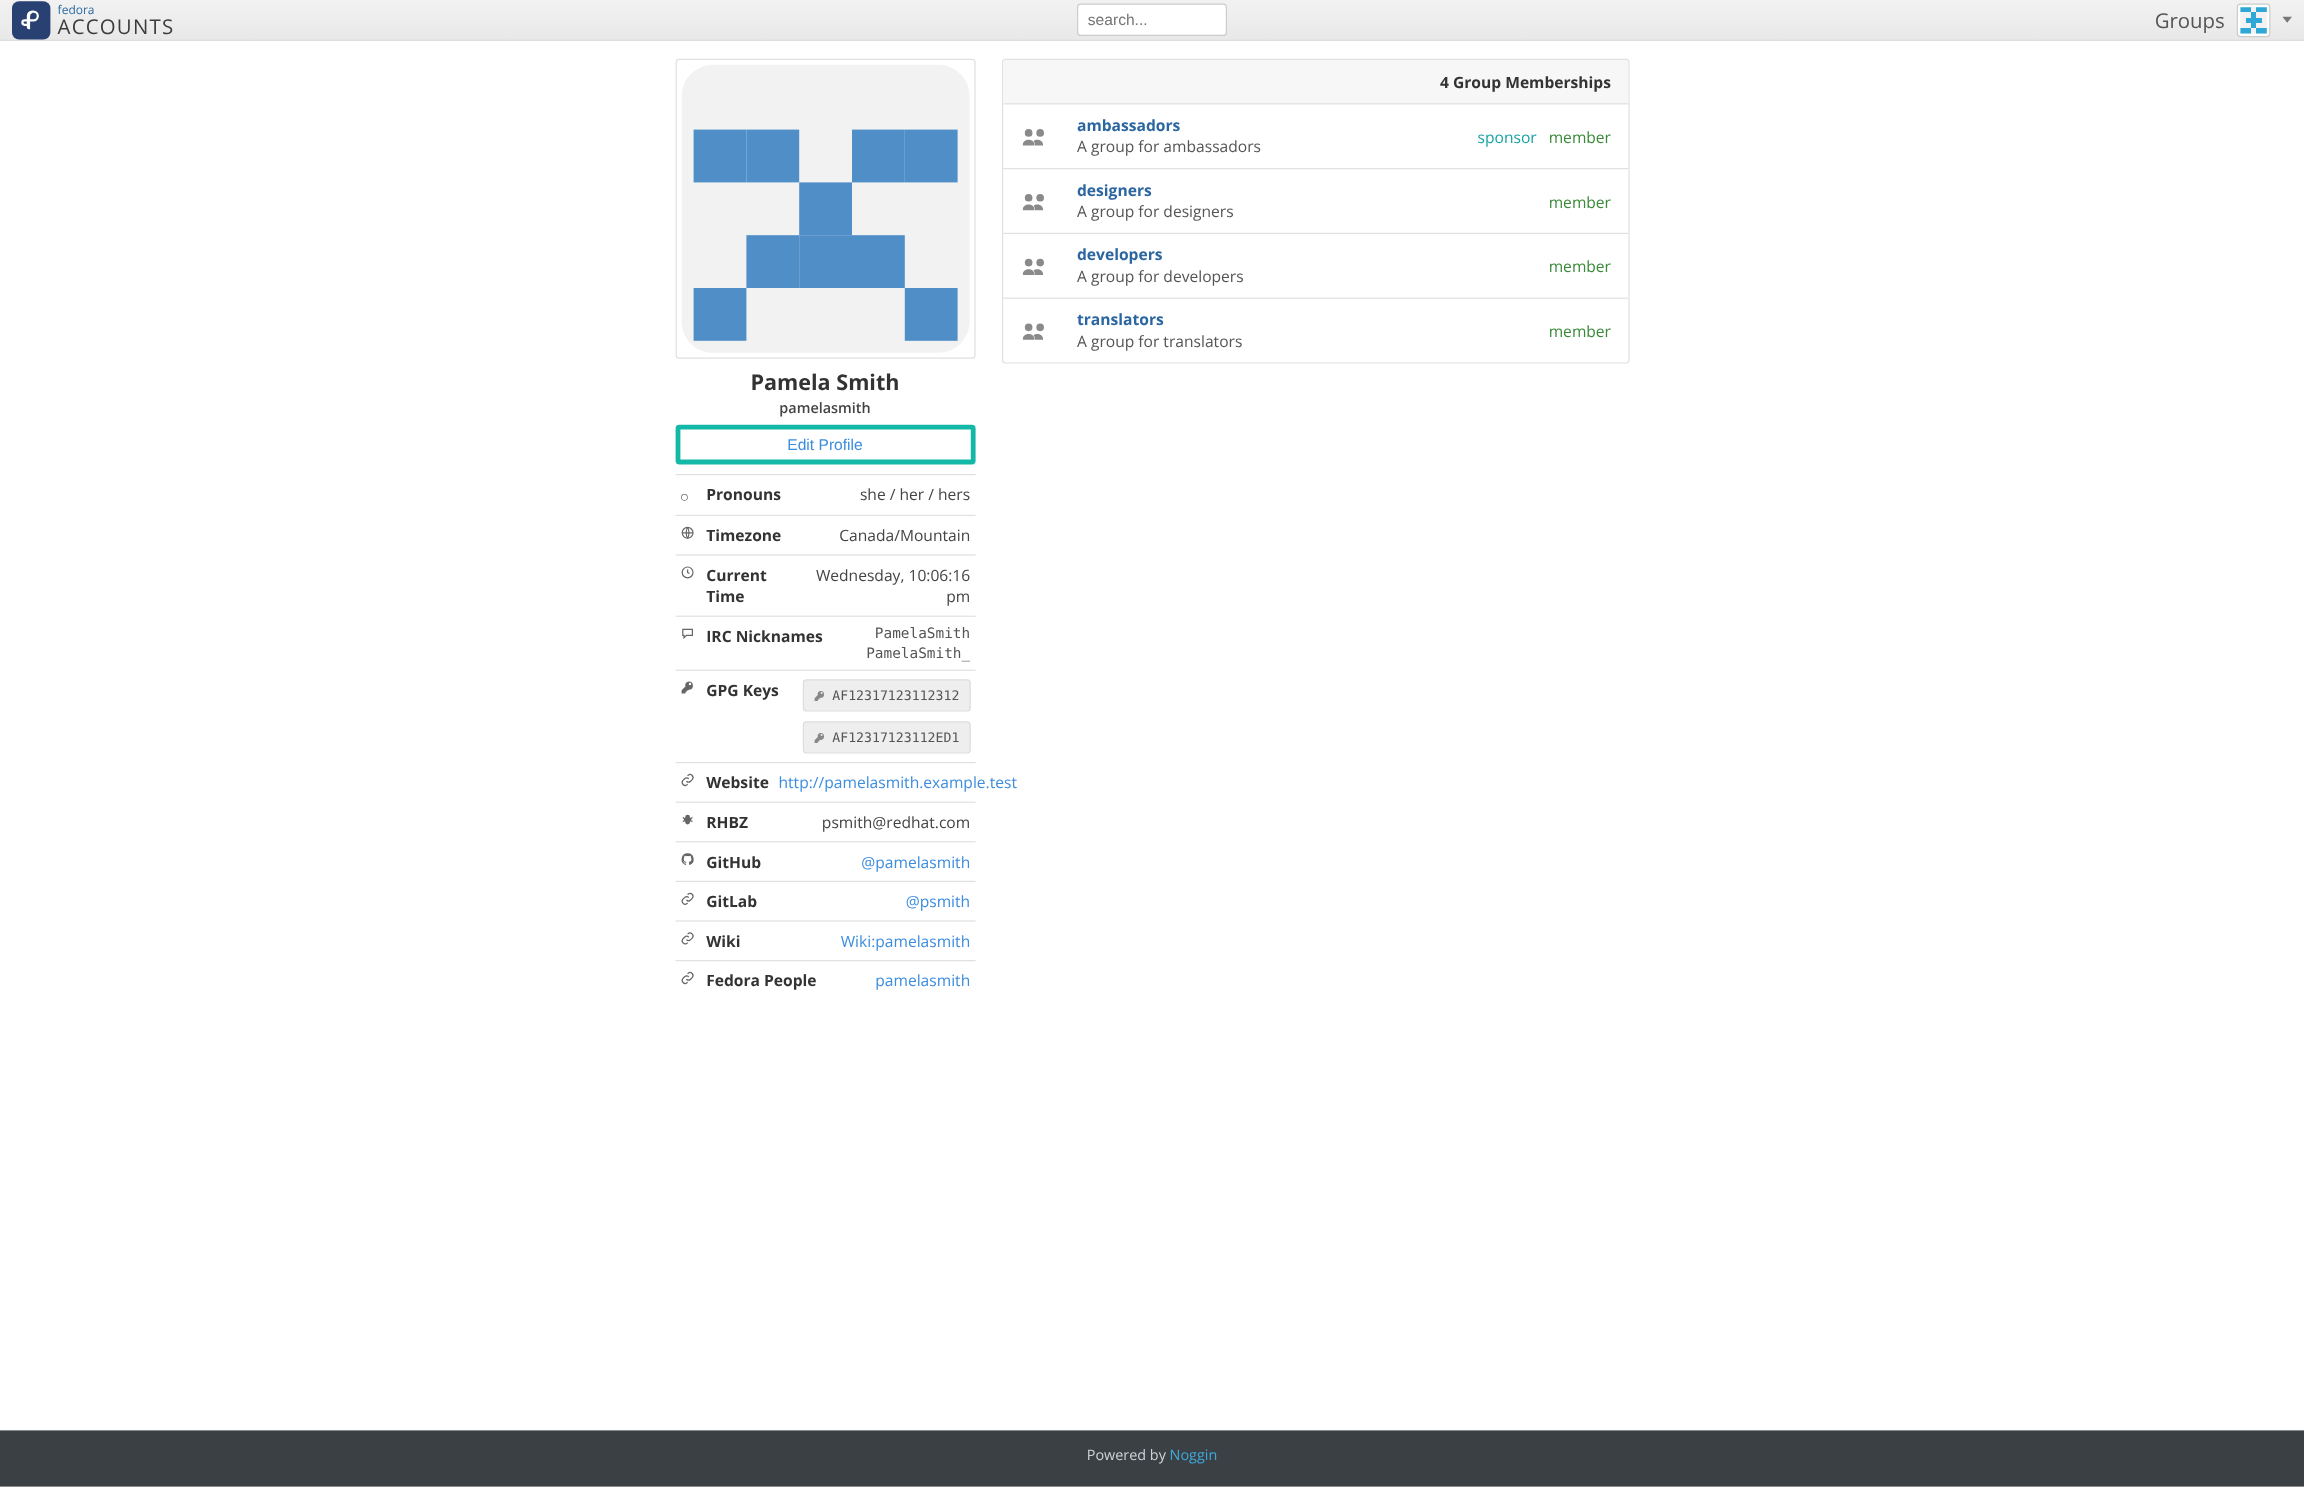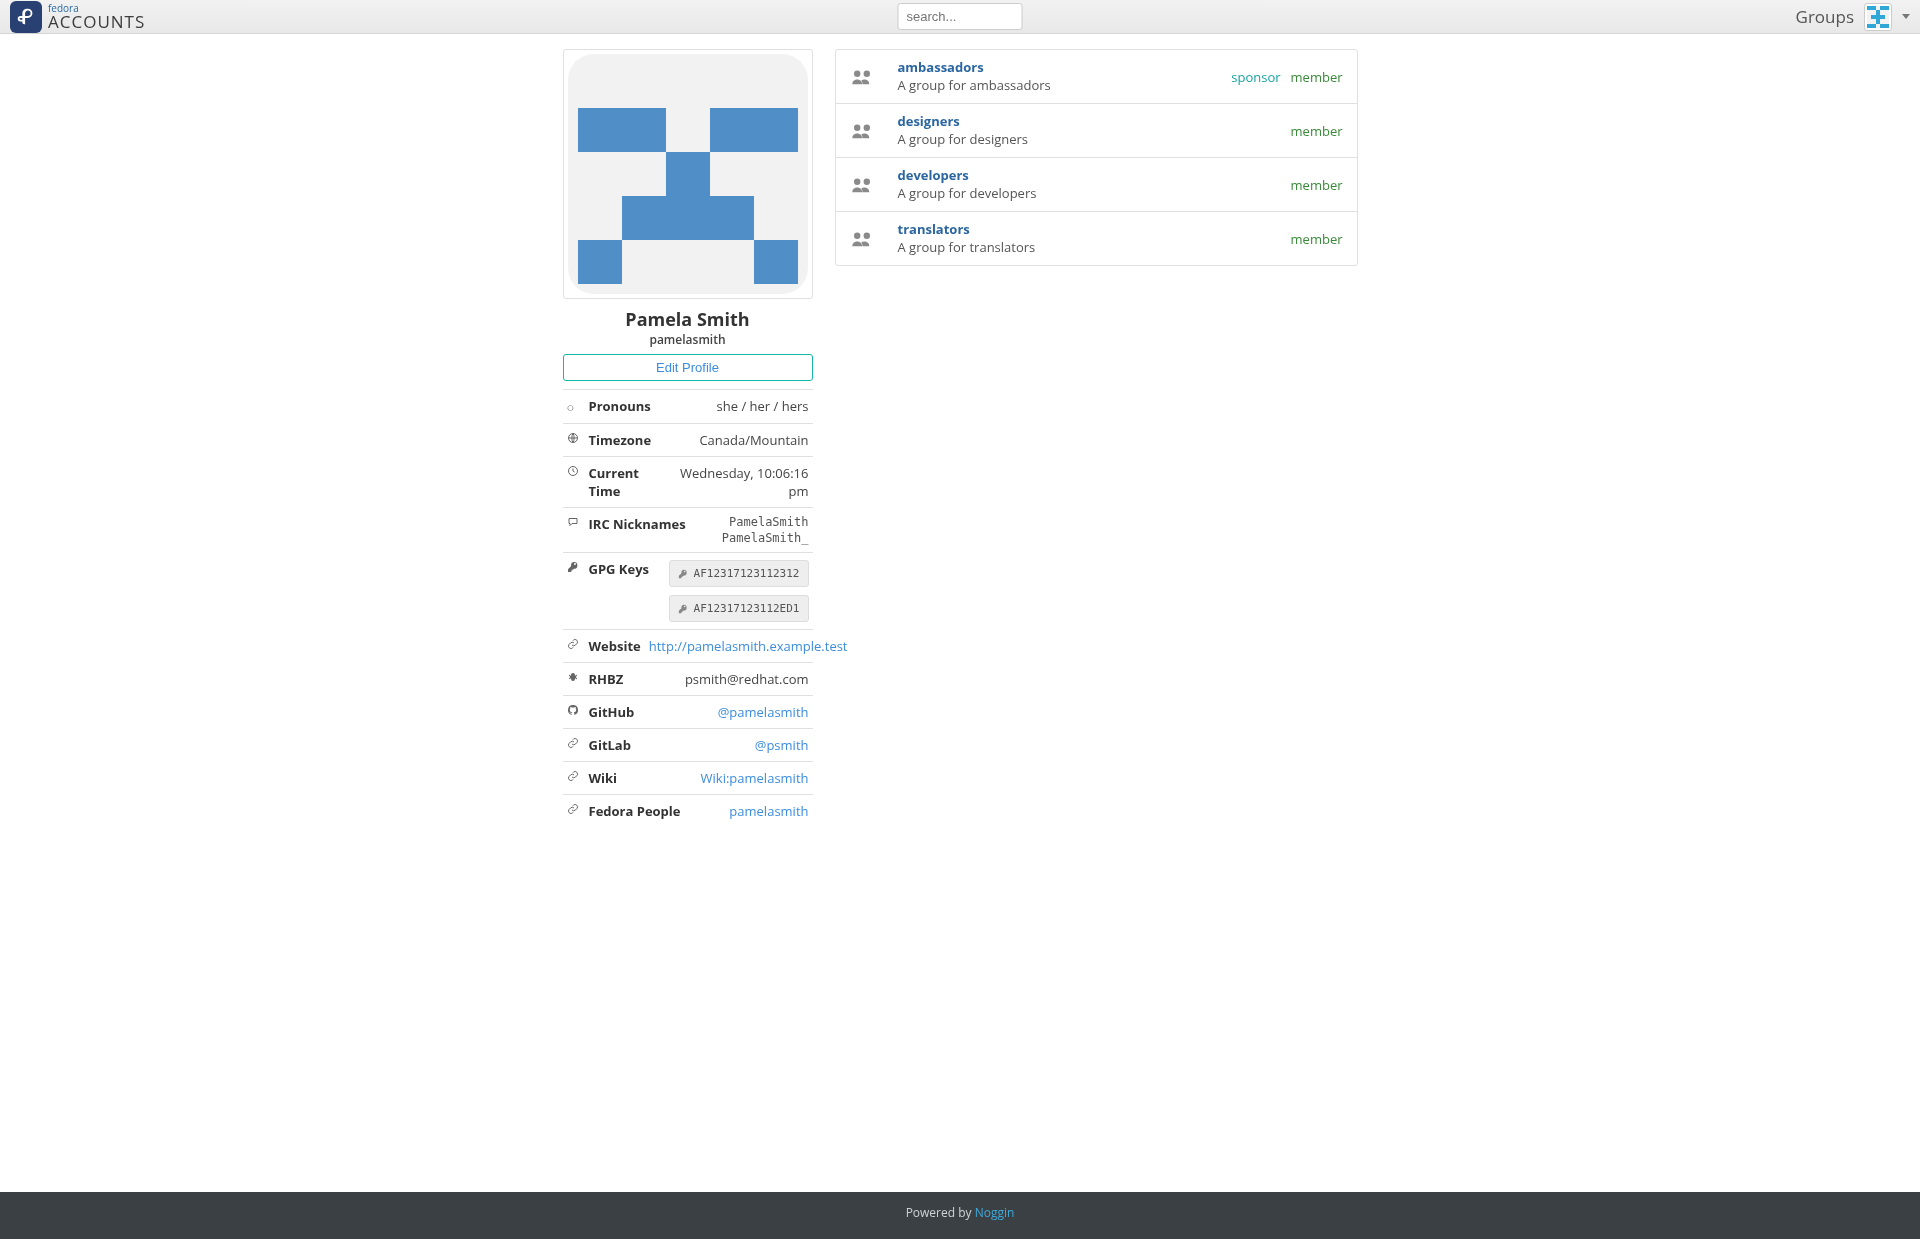--- a/index.html
+++ b/index.html
@@ -99,21 +99,21 @@
     width:240px;height:240px;border-radius:26px;background:#f2f2f2;
     display:flex;align-items:center;justify-content:center;
   }
   .ident{display:grid;grid-template-columns:repeat(5,1fr);grid-template-rows:repeat(5,1fr);width:220px;height:220px}
   .ident div{background:transparent}
   .ident .on{background:var(--blue)}
   .name{text-align:center;font-weight:700;font-size:18px;margin-top:8px}
   .username{text-align:center;font-size:12px;font-weight:600;color:#444}
   .edit-btn{
     display:block;width:100%;
-    border:1px solid #14b8a6;border-radius:3px;
+    border:4px solid #14b8a6;border-radius:3px;
     background:#fff;color:var(--link-bright);
     font-size:13px;padding:5px 0;margin:6px 0 0;
     cursor:pointer;
   }
   .info-list{margin-top:8px;border-top:1px solid var(--border)}
   .info-row{
     display:flex;align-items:flex-start;
     padding:7px 4px;border-bottom:1px solid var(--border);
     gap:8px;font-size:13px;
   }
@@ -376,20 +376,21 @@
         </span>
         <span class="label">Fedora People</span>
         <a class="value link" href="#">pamelasmith</a>
       </div>
 
     </div>
   </section>
 
   <section class="col-right">
     <div class="panel">
+      <div class="panel-head">4 Group Memberships</div>
       <div id="group-rows">
           <div class="group-row">
     <span class="group-icon">
               <svg viewBox="0 0 30 24">
                 <path d="M9 12a4 4 0 1 0 0-8 4 4 0 0 0 0 8zm12 0a4 4 0 1 0 0-8 4 4 0 0 0 0 8zM3 20c0-3 3-5 6-5s6 2 6 5v1H3v-1zm12.5 1v-1c0-1.4-.5-2.7-1.4-3.7 1-.8 2.4-1.3 3.9-1.3 3 0 6 2 6 5v1h-8.5z"></path>
               </svg>
             </span>
     <div class="group-text">
       <a href="#" class="g-name">ambassadors</a>
       <span class="g-desc">A group for ambassadors</span>

